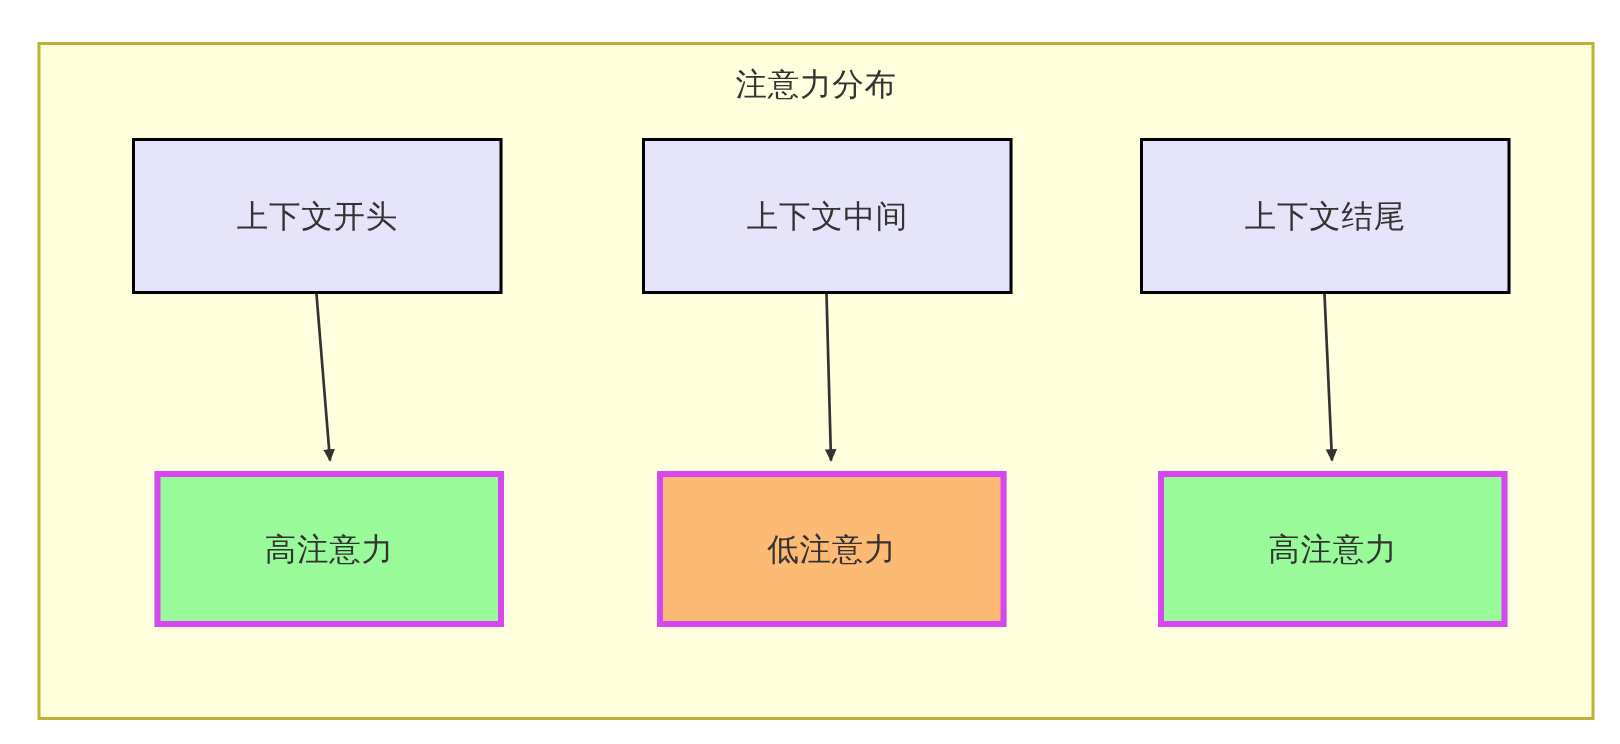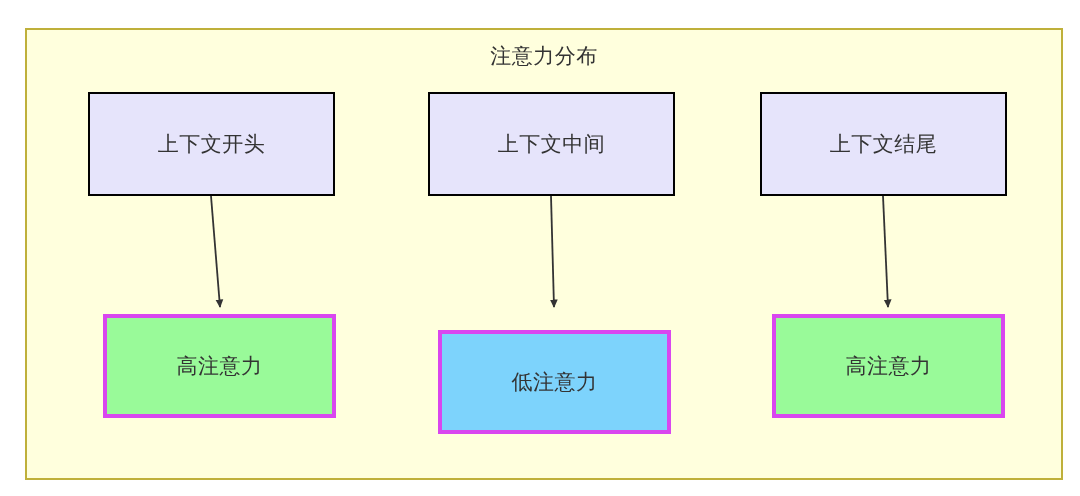--- a/index.html
+++ b/index.html
@@ -68,21 +68,21 @@
   }
 
   .node.attn {
     border: 4px solid #d946ef;
     width: 233px;
     height: 104px;
     top: 314px;
   }
 
   .node.attn.high { background: #99fa99; }
-  .node.attn.low  { background: #7dd3fc; margin-top: 16px; }
+  .node.attn.low  { background: #fdba74; }
 
   
   .col1.context { left: 88px;  }
   .col2.context { left: 428px; }
   .col3.context { left: 760px; }
 
   .col1.attn { left: 103px; }
   .col2.attn { left: 438px; }
   .col3.attn { left: 772px; }
 

